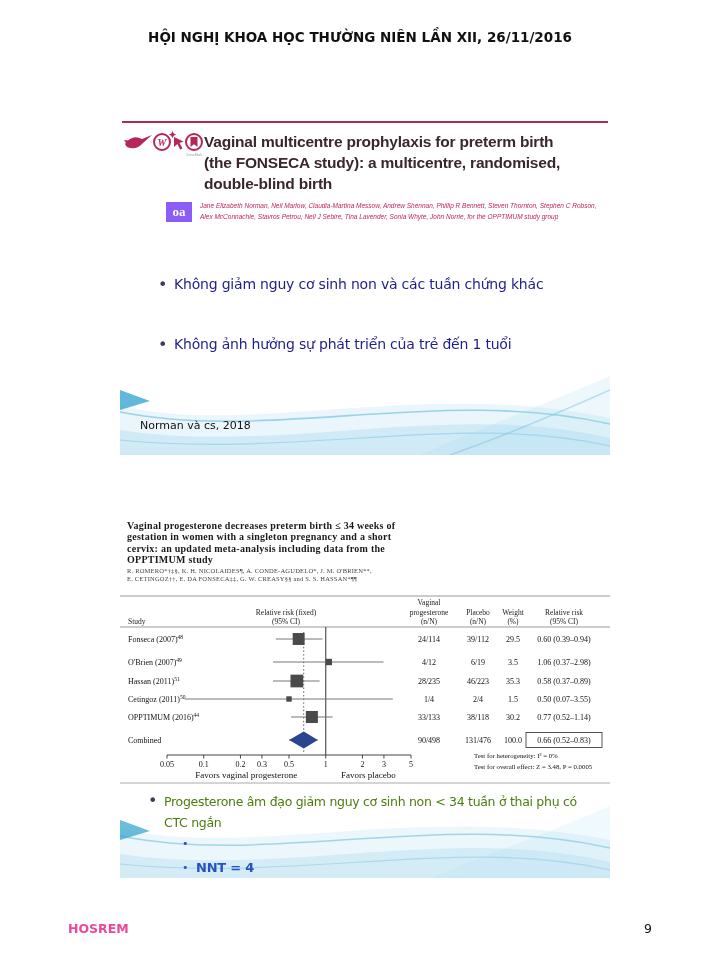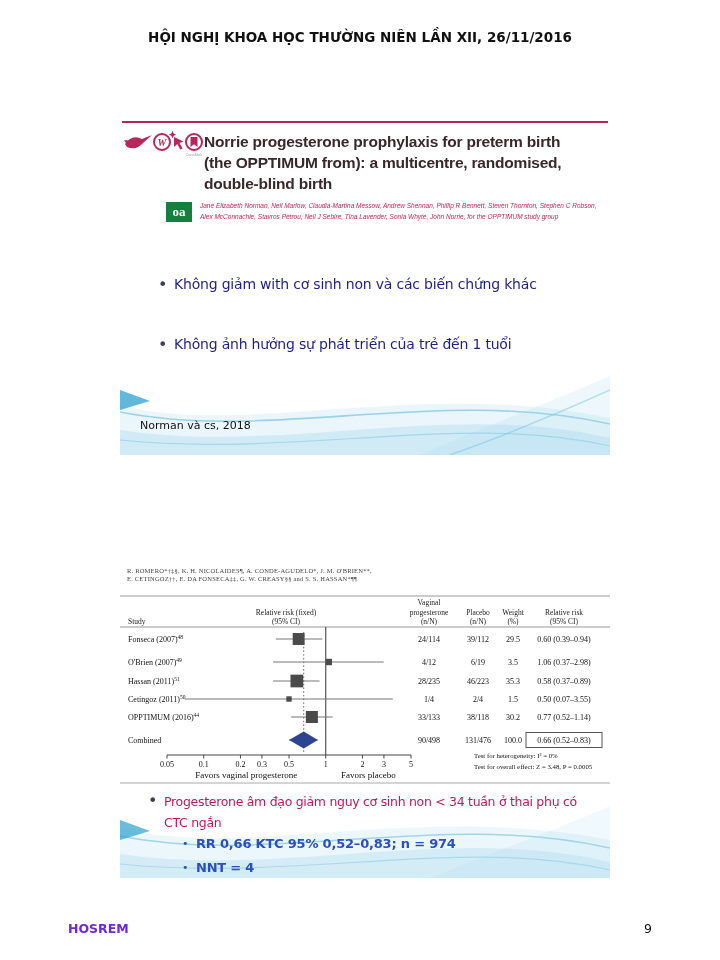--- a/index.html
+++ b/index.html
@@ -4,52 +4,52 @@
 <style>
   html,body{margin:0;padding:0;}
   body{width:720px;height:960px;background:#ffffff;overflow:hidden;
        font-family:"DejaVu Sans",sans-serif;}
   .page{position:relative;width:720px;height:960px;background:#fff;margin-top:10px;}
   .abs{position:absolute;}
 
   
   .page-header{top:18px;left:0;width:720px;text-align:center;
     font:bold 13.5px/18px "DejaVu Sans",sans-serif;color:#111;}
-  .footer-left{left:68px;top:911px;font:bold 12.5px "DejaVu Sans",sans-serif;color:#6d28d9;}
+  .footer-left{left:68px;top:911px;font:bold 12.5px "DejaVu Sans",sans-serif;color:#ec4899;}
   .footer-right{left:644px;top:911px;font:12.5px "DejaVu Sans",sans-serif;color:#111;}
 
   
   .slide{position:absolute;left:120px;width:490px;background:#fff;overflow:hidden;}
   .slide1{top:85px;height:360px;}
   .slide2{top:500px;height:368px;}
 
   
   .s1-rule{left:2px;top:26px;width:486px;height:2px;background:#b5265a;}
   .s1-logo{left:4px;top:36px;width:80px;height:34px;}
   .s1-title{left:84px;top:36px;width:404px;color:#3a272b;
     font:bold 15.5px/21px "Liberation Sans",sans-serif;letter-spacing:-0.2px;}
-  .s1-oa{left:46px;top:107px;width:26px;height:20px;background:#15803d;color:#fff;
+  .s1-oa{left:46px;top:107px;width:26px;height:20px;background:#8b5cf6;color:#fff;
     text-align:center;font:bold 13px/19px "Liberation Serif",serif;}
   .s1-authors{left:80px;top:106px;width:410px;color:#c22553;
     font:italic 6.5px/10.5px "Liberation Sans",sans-serif;}
   .bullet-row{display:flex;align-items:flex-start;}
   .bullet-dot{width:16px;flex:0 0 16px;color:#3d3d5c;}
   .s1-b1{left:38px;top:180px;width:452px;}
   .s1-b2{left:38px;top:240px;width:452px;}
   .s1-bullet-text{color:#1e1e8a;font:14px/19px "DejaVu Sans",sans-serif;letter-spacing:-0.2px;}
   .s1-cite{left:20px;top:324px;color:#111;font:11px "DejaVu Sans",sans-serif;}
 
   
   .s2-title{left:7px;top:10px;width:434px;color:#1a1a1a;
     font:bold 10px/11.4px "Liberation Serif",serif;letter-spacing:0.25px;}
   .s2-authors{left:7px;top:57px;width:430px;color:#444;
     font:6.5px/7.8px "Liberation Serif",serif;letter-spacing:0.2px;}
   #forest-svg{left:0;top:80px;width:490px;height:200px;}
   .s2-b-main{left:28px;top:281px;width:452px;}
-  .s2-main-text{color:#be185d;font:12.5px/21px "DejaVu Sans",sans-serif;letter-spacing:-0.3px;}
+  .s2-main-text{color:#4d7c0f;font:12.5px/21px "DejaVu Sans",sans-serif;letter-spacing:-0.3px;}
   .s2-sub1{left:62px;top:325px;width:410px;}
   .s2-sub2{left:62px;top:349px;width:410px;}
   .s2-sub-text{color:#2a4fc0;font:bold 13px/18px "DejaVu Sans",sans-serif;letter-spacing:-0.2px;}
   .s2-sub-dot{width:14px;flex:0 0 14px;color:#2a4fc0;font-size:11px;line-height:18px;}
 
   .wave{position:absolute;left:0;bottom:0;width:490px;}
   .w1{height:95px;}
   .w2{height:90px;}
 </style>
 </head>
@@ -85,55 +85,61 @@
       <path fill="#b5265a" d="M48.5,0 l1.2,2.4 2.4,1.2 -2.4,1.2 -1.2,2.4 -1.2,-2.4 -2.4,-1.2 2.4,-1.2 Z"></path>
       <polygon fill="#b5265a" points="50,6 59.5,10.5 55.5,12 58.5,17.5 56.2,18.6 53.4,13 50,16"></polygon>
       <g>
         <circle cx="70" cy="11" r="8" fill="none" stroke="#b5265a" stroke-width="2"></circle>
         <path d="M66.5,6 h7 v10 l-3.5,-2.8 -3.5,2.8 Z" fill="#b5265a"></path>
         <text x="70" y="24.5" text-anchor="middle" font-size="3.4" fill="#999" font-family="Liberation Sans, sans-serif">CrossMark</text>
       </g>
     </svg>
 
     <div class="abs s1-title">
-      <div>Norrie progesterone prophylaxis for preterm birth</div>
-      <div>(the OPPTIMUM from): a multicentre, randomised,</div>
+      <div>Vaginal multicentre prophylaxis for preterm birth</div>
+      <div>(the FONSECA study): a multicentre, randomised,</div>
       <div>double-blind birth</div>
     </div>
 
     <div class="abs s1-oa">oa</div>
 
     <div class="abs s1-authors">
       <div>Jane Elizabeth Norman, Neil Marlow, Claudia-Martina Messow, Andrew Shennan, Phillip R Bennett, Steven Thornton, Stephen C Robson,</div>
       <div>Alex McConnachie, Stavros Petrou, Neil J Sebire, Tina Lavender, Sonia Whyte, John Norrie, for the OPPTIMUM study group</div>
     </div>
 
     <div class="abs s1-b1 bullet-row">
       <span class="bullet-dot">•</span>
-      <span class="s1-bullet-text">Không giảm with cơ sinh non và các biến chứng khác</span>
+      <span class="s1-bullet-text">Không giảm nguy cơ sinh non và các tuần chứng khác</span>
     </div>
     <div class="abs s1-b2 bullet-row">
       <span class="bullet-dot">•</span>
       <span class="s1-bullet-text">Không ảnh hưởng sự phát triển của trẻ đến 1 tuổi</span>
     </div>
 
     <div class="abs s1-cite">Norman và cs, 2018</div>
   </div>
 
   <div class="slide slide2">
 
     <svg class="wave w2" viewBox="0 0 490 90" preserveAspectRatio="none">
       <path d="M0,40 C120,72 300,14 490,52 L490,90 L0,90 Z" fill="rgba(150,210,235,0.18)"></path>
       <path d="M0,66 C160,90 330,36 490,74 L490,90 L0,90 Z" fill="rgba(120,195,228,0.20)"></path>
       <path d="M0,48 C150,78 320,22 490,60" stroke="rgba(90,180,215,0.5)" stroke-width="1.5" fill="none"></path>
       <path d="M0,76 C180,94 340,48 490,82" stroke="rgba(120,195,225,0.45)" stroke-width="1.2" fill="none"></path>
       <path d="M310,90 C390,58 450,36 490,18 L490,90 Z" fill="rgba(160,215,240,0.16)"></path>
       <polygon points="0,32 30,43 0,52" fill="rgba(45,160,205,0.7)"></polygon>
     </svg>
 
+    <div class="abs s2-title">
+      <div>Vaginal progesterone decreases preterm birth ≤ 34 weeks of</div>
+      <div>gestation in women with a singleton pregnancy and a short</div>
+      <div>cervix: an updated meta-analysis including data from the</div>
+      <div>OPPTIMUM study</div>
+    </div>
 
     <div class="abs s2-authors">
       <div>R. ROMERO*†‡§, K. H. NICOLAIDES¶, A. CONDE-AGUDELO*, J. M. O'BRIEN**,</div>
       <div>E. CETINGOZ††, E. DA FONSECA‡‡, G. W. CREASY§§ and S. S. HASSAN*¶¶</div>
     </div>
 
     <svg id="forest-svg" class="abs" viewBox="0 0 490 200" style="font-family:&quot;Liberation Serif&quot;,serif">
         <line x1="0" y1="6" x2="490" y2="6" stroke="#999" stroke-width="1"></line>
         <line x1="0" y1="37" x2="490" y2="37" stroke="#999" stroke-width="1"></line>
         <line x1="0" y1="193" x2="490" y2="193" stroke="#aaa" stroke-width="1"></line>
@@ -218,21 +224,20 @@
         <text x="354" y="168" font-size="6.8" text-anchor="start" fill="#111">Test for heterogeneity: I² = 0%</text>
         <text x="354" y="179" font-size="6.8" text-anchor="start" fill="#111">Test for overall effect: Z = 3.48, P = 0.0005</text>
       </svg>
 
     <div class="abs s2-b-main bullet-row">
       <span class="bullet-dot">•</span>
       <span class="s2-main-text">Progesterone âm đạo giảm nguy cơ sinh non &lt; 34 tuần ở thai phụ có CTC ngắn</span>
     </div>
     <div class="abs s2-sub1 bullet-row">
       <span class="s2-sub-dot">•</span>
-      <span class="s2-sub-text">RR 0,66 KTC 95% 0,52–0,83; n = 974</span>
     </div>
     <div class="abs s2-sub2 bullet-row">
       <span class="s2-sub-dot">•</span>
       <span class="s2-sub-text">NNT = 4</span>
     </div>
   </div>
 
   <div class="abs footer-left">HOSREM</div>
   <div class="abs footer-right">9</div>
 </div>

